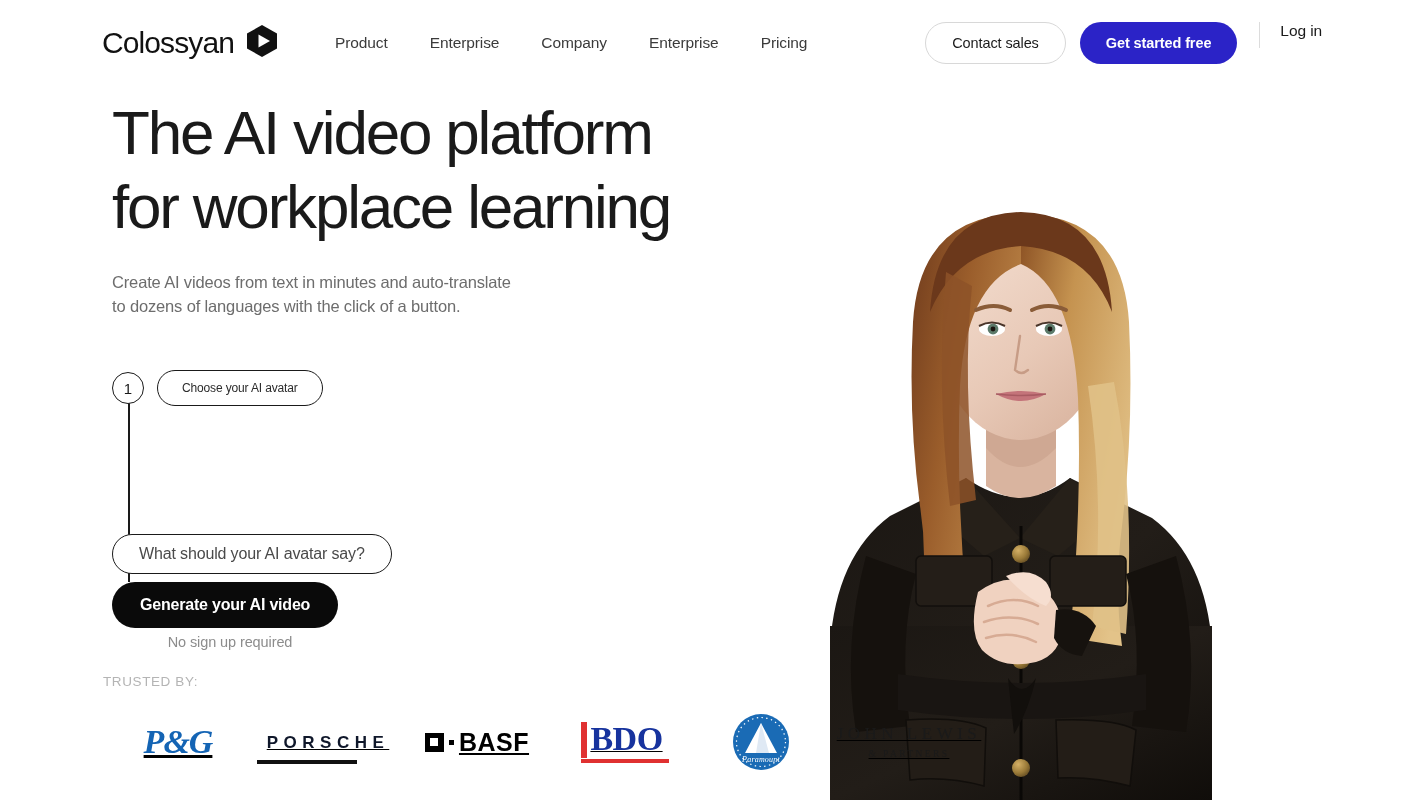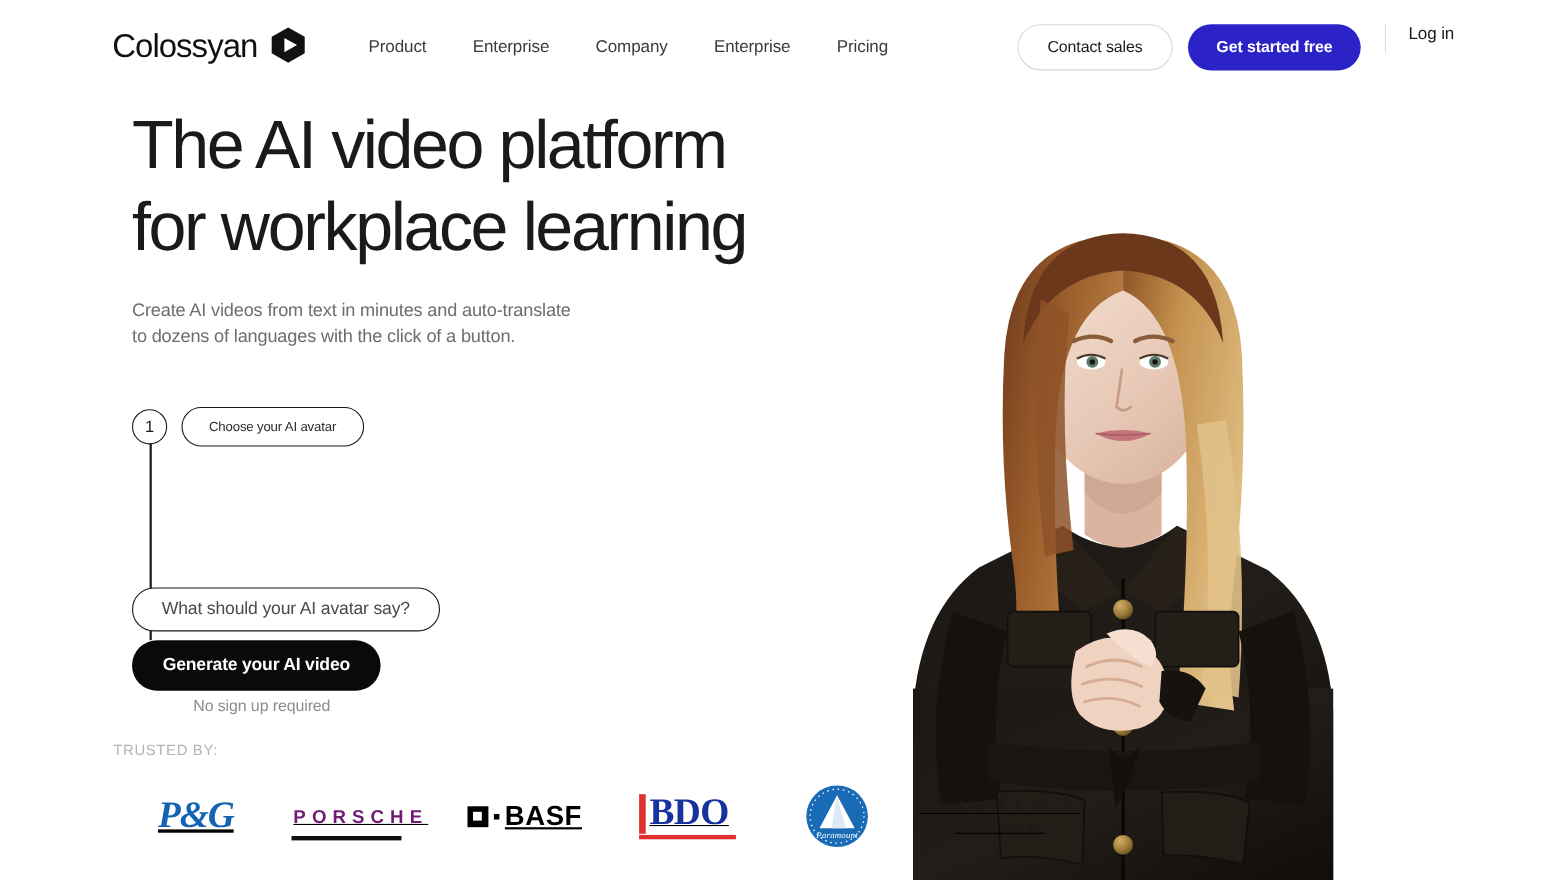--- a/index.html
+++ b/index.html
@@ -49,21 +49,21 @@
     font-size: 15.5px; color: #1a1a1a; cursor: pointer; letter-spacing: -0.1px;
   }
 
   
   .hero-figure {
     position: absolute; left: 770px; top: 86px; width: 560px; height: 714px;
     z-index: 5; pointer-events: none;
   }
 
   
-  .hero { position: absolute; left: 120px; top: 96px; width: 700px; z-index: 20; }
+  .hero { position: absolute; left: 112px; top: 96px; width: 700px; z-index: 20; }
   .headline {
     font-size: 62px; line-height: 74px; color: #1a1a1a;
     font-weight: 400; letter-spacing: -2.2px; white-space: pre-line;
   }
   .subhead {
     margin-top: 26px;
     font-size: 16.5px; line-height: 24px; color: #6d6d6d;
     letter-spacing: -0.15px; white-space: pre-line;
   }
 
@@ -116,21 +116,21 @@
   .logo-row {
     display: flex; align-items: center; margin-top: 24px; gap: 0; text-decoration: underline;
   }
   .logo-cell { display: flex; align-items: center; justify-content: center; }
 
   .lg-pg {
     font-family: "Liberation Serif", serif; font-style: italic; font-weight: 700;
     font-size: 34px; color: #1464b4; letter-spacing: -1px; line-height: 1;
   }
   .lg-porsche {
-    font-size: 17px; font-weight: 700; color: #701a75;
+    font-size: 17px; font-weight: 700; color: #0f172a;
     letter-spacing: 5.5px; line-height: 1;
   }
   .lg-basf { display: flex; align-items: center; gap: 5px; }
   .lg-basf-sq { width: 19px; height: 19px; background: #000; position: relative; }
   .lg-basf-sq::after {
     content: ""; position: absolute; left: 5.5px; top: 5.5px;
     width: 8px; height: 8px; background: #fff;
   }
   .lg-basf-dot { width: 5px; height: 5px; background: #000; }
   .lg-basf-text {

